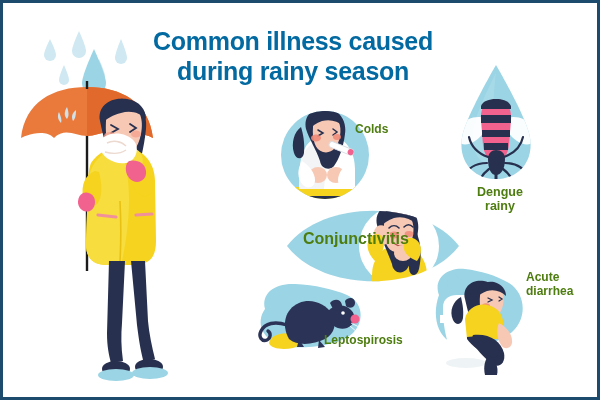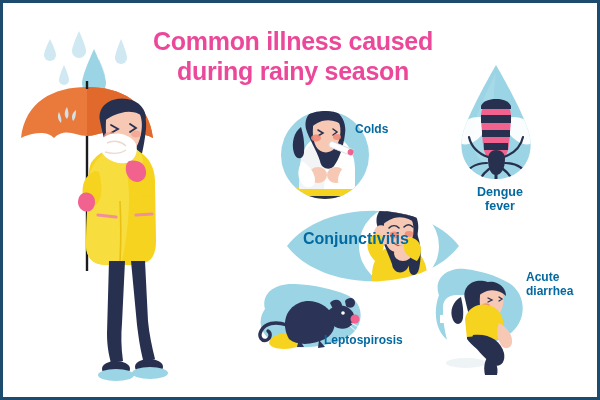--- a/index.html
+++ b/index.html
@@ -24,29 +24,29 @@
   #title {
     position: absolute;
     left: 120px;
     top: 24px;
     width: 340px;
     font-family: "Liberation Sans", sans-serif;
     font-size: 25px;
     font-weight: bold;
     line-height: 1.18;
     letter-spacing: -0.3px;
-    color: #ec4899;
+    color: #0369a1;
     text-align: center;
     white-space: pre-line;
   }
   .label {
     position: absolute;
     font-family: "Liberation Sans", sans-serif;
     font-weight: bold;
-    color: #0369a1;
+    color: #4d7c0f;
     white-space: pre-line;
     line-height: 1.15;
   }
   #label-colds      { left: 352px; top: 120px; font-size: 12px; }
   #label-dengue     { left: 466px; top: 182px; font-size: 12.5px; text-align: center; width: 62px; }
   #label-conj       { left: 300px; top: 227px; font-size: 16px; }
   #label-lepto      { left: 321px; top: 331px; font-size: 12px; }
   #label-diarrhea   { left: 476px; top: 268px; font-size: 12px; margin-left: 47px; }
 </style>
 </head>
@@ -361,21 +361,21 @@
 
     </g>
   </svg>
 
   <div id="title">Common illness caused
 during rainy season</div>
 
   <div class="label" id="label-colds">Colds</div>
 
   <div class="label" id="label-dengue">Dengue
-fever</div>
+rainy</div>
 
   <div class="label" id="label-conj">Conjunctivitis</div>
 
   <div class="label" id="label-lepto">Leptospirosis</div>
 
   <div class="label" id="label-diarrhea">Acute
 diarrhea</div>
 
 </div>
 

